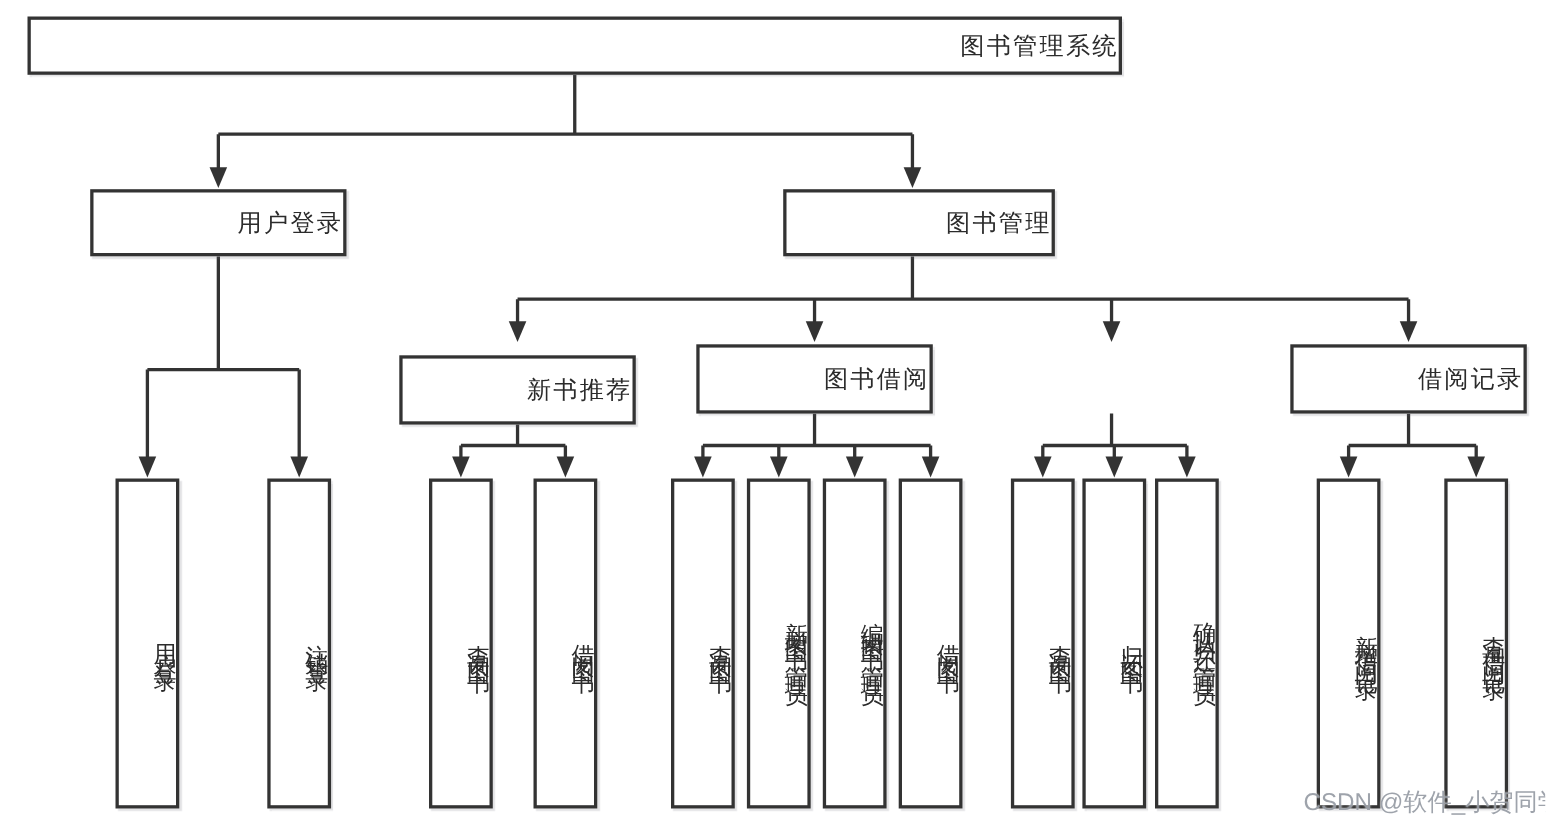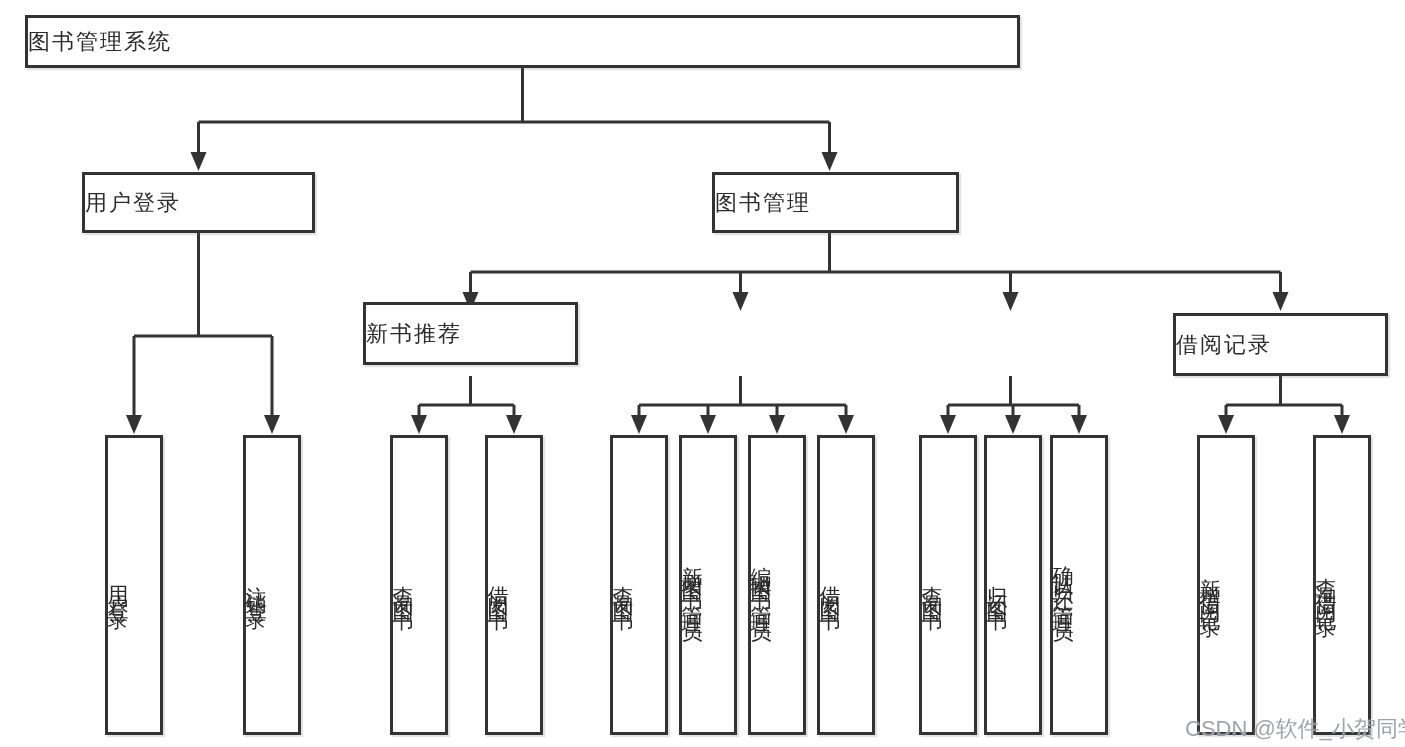--- a/index.html
+++ b/index.html
@@ -17,21 +17,21 @@
     left: 0; top: 0;
     width: 1405px; height: 747px;
   }
   .box {
     position: absolute;
     box-sizing: border-box;
     border: 3px solid #333333;
     background: #ffffff;
     display: flex;
     align-items: center;
-    justify-content: flex-start;
+    justify-content: flex-end;
     font-size: 22px;
     letter-spacing: 2px;
     color: #2b2b2b;
     box-shadow: 2px 2px 1px rgba(100,100,110,0.18);
   }
   .vbox .vtext {
     writing-mode: vertical-rl;
     text-orientation: mixed;
     font-size: 21px;
     letter-spacing: 8px;
@@ -110,22 +110,25 @@
     <span>图书管理系统</span>
   </div>
 
   <div class="box" style="left:82px; top:172px; width:233px; height:61px;">
     <span>用户登录</span>
   </div>
   <div class="box" style="left:712px; top:172px; width:247px; height:61px;">
     <span>图书管理</span>
   </div>
 
-  <div class="box" style="left:363px; top:302px; width:215px; height:63px;">
+  <div class="box" style="left:363px; top:323px; width:215px; height:63px;">
     <span>新书推荐</span>
+  </div>
+  <div class="box" style="left:633px; top:313px; width:215px; height:63px;">
+    <span>图书借阅</span>
   </div>
   <div class="box" style="left:1173px; top:313px; width:215px; height:63px;">
     <span>借阅记录</span>
   </div>
 
   <div class="box vbox" style="left:105px; top:435px; width:58px; height:300px;">
     <span class="vtext">用户登录</span>
   </div>
   <div class="box vbox" style="left:243px; top:435px; width:58px; height:300px;">
     <span class="vtext">注销登录</span>

